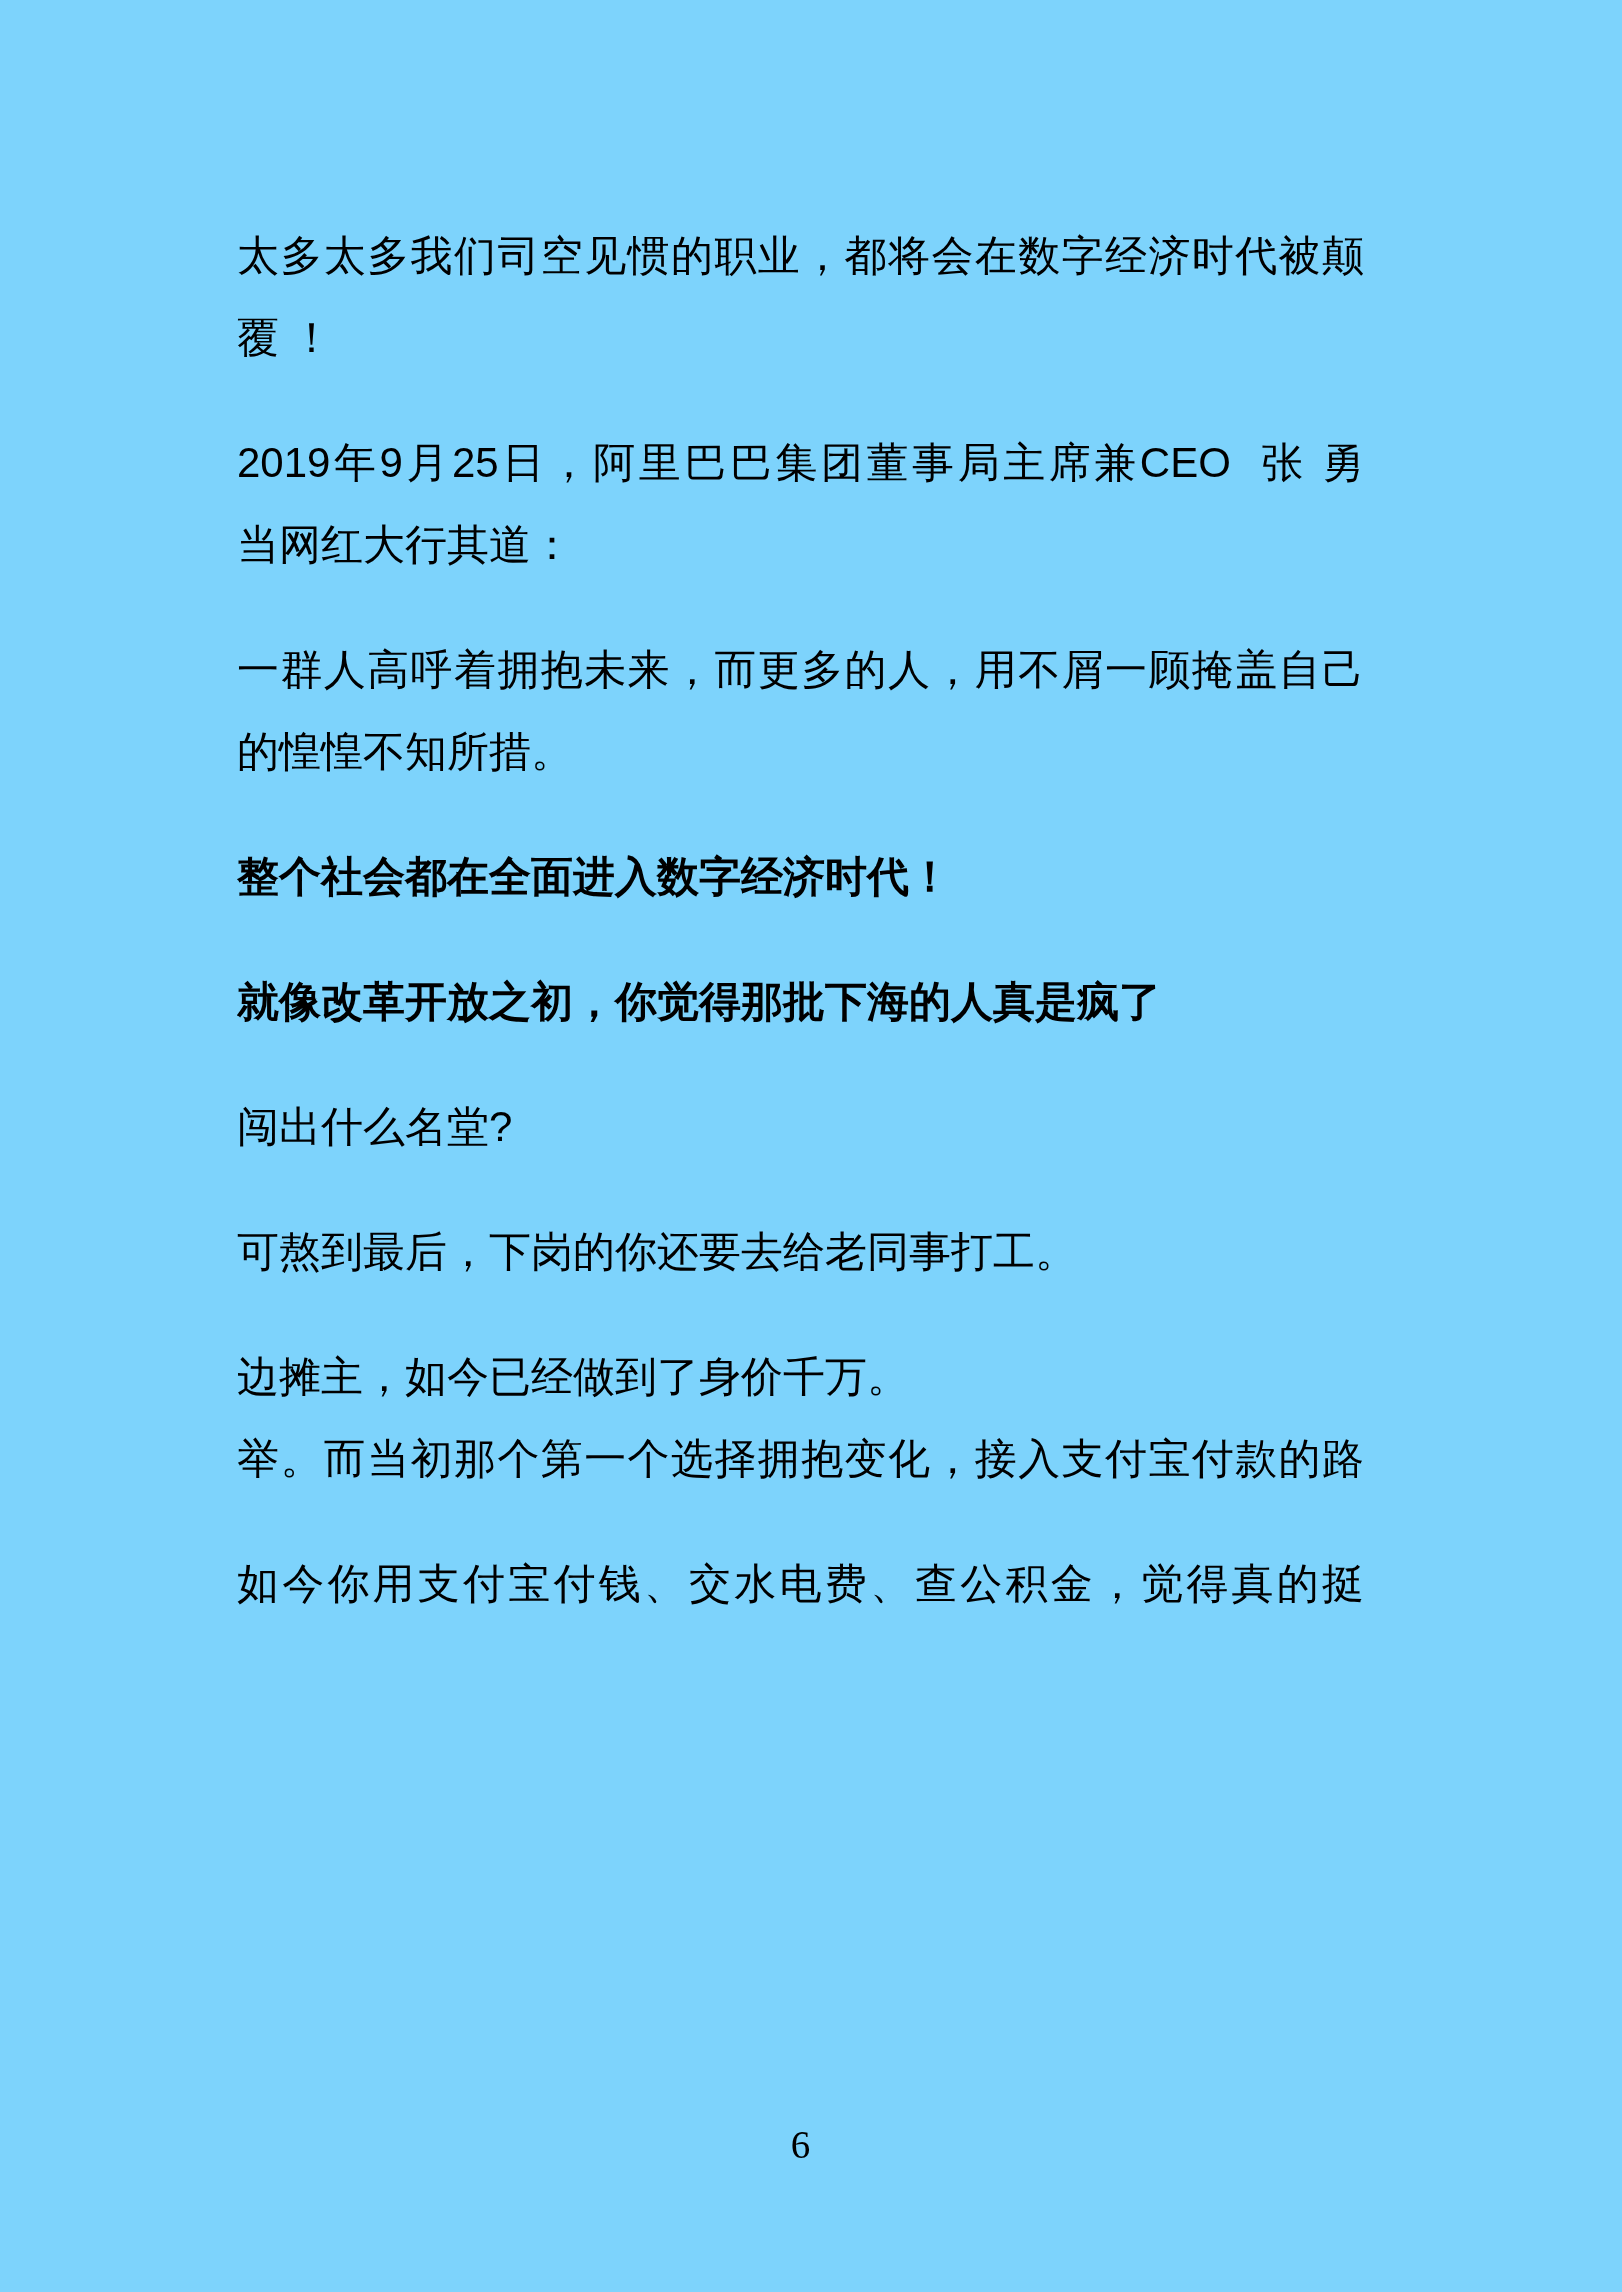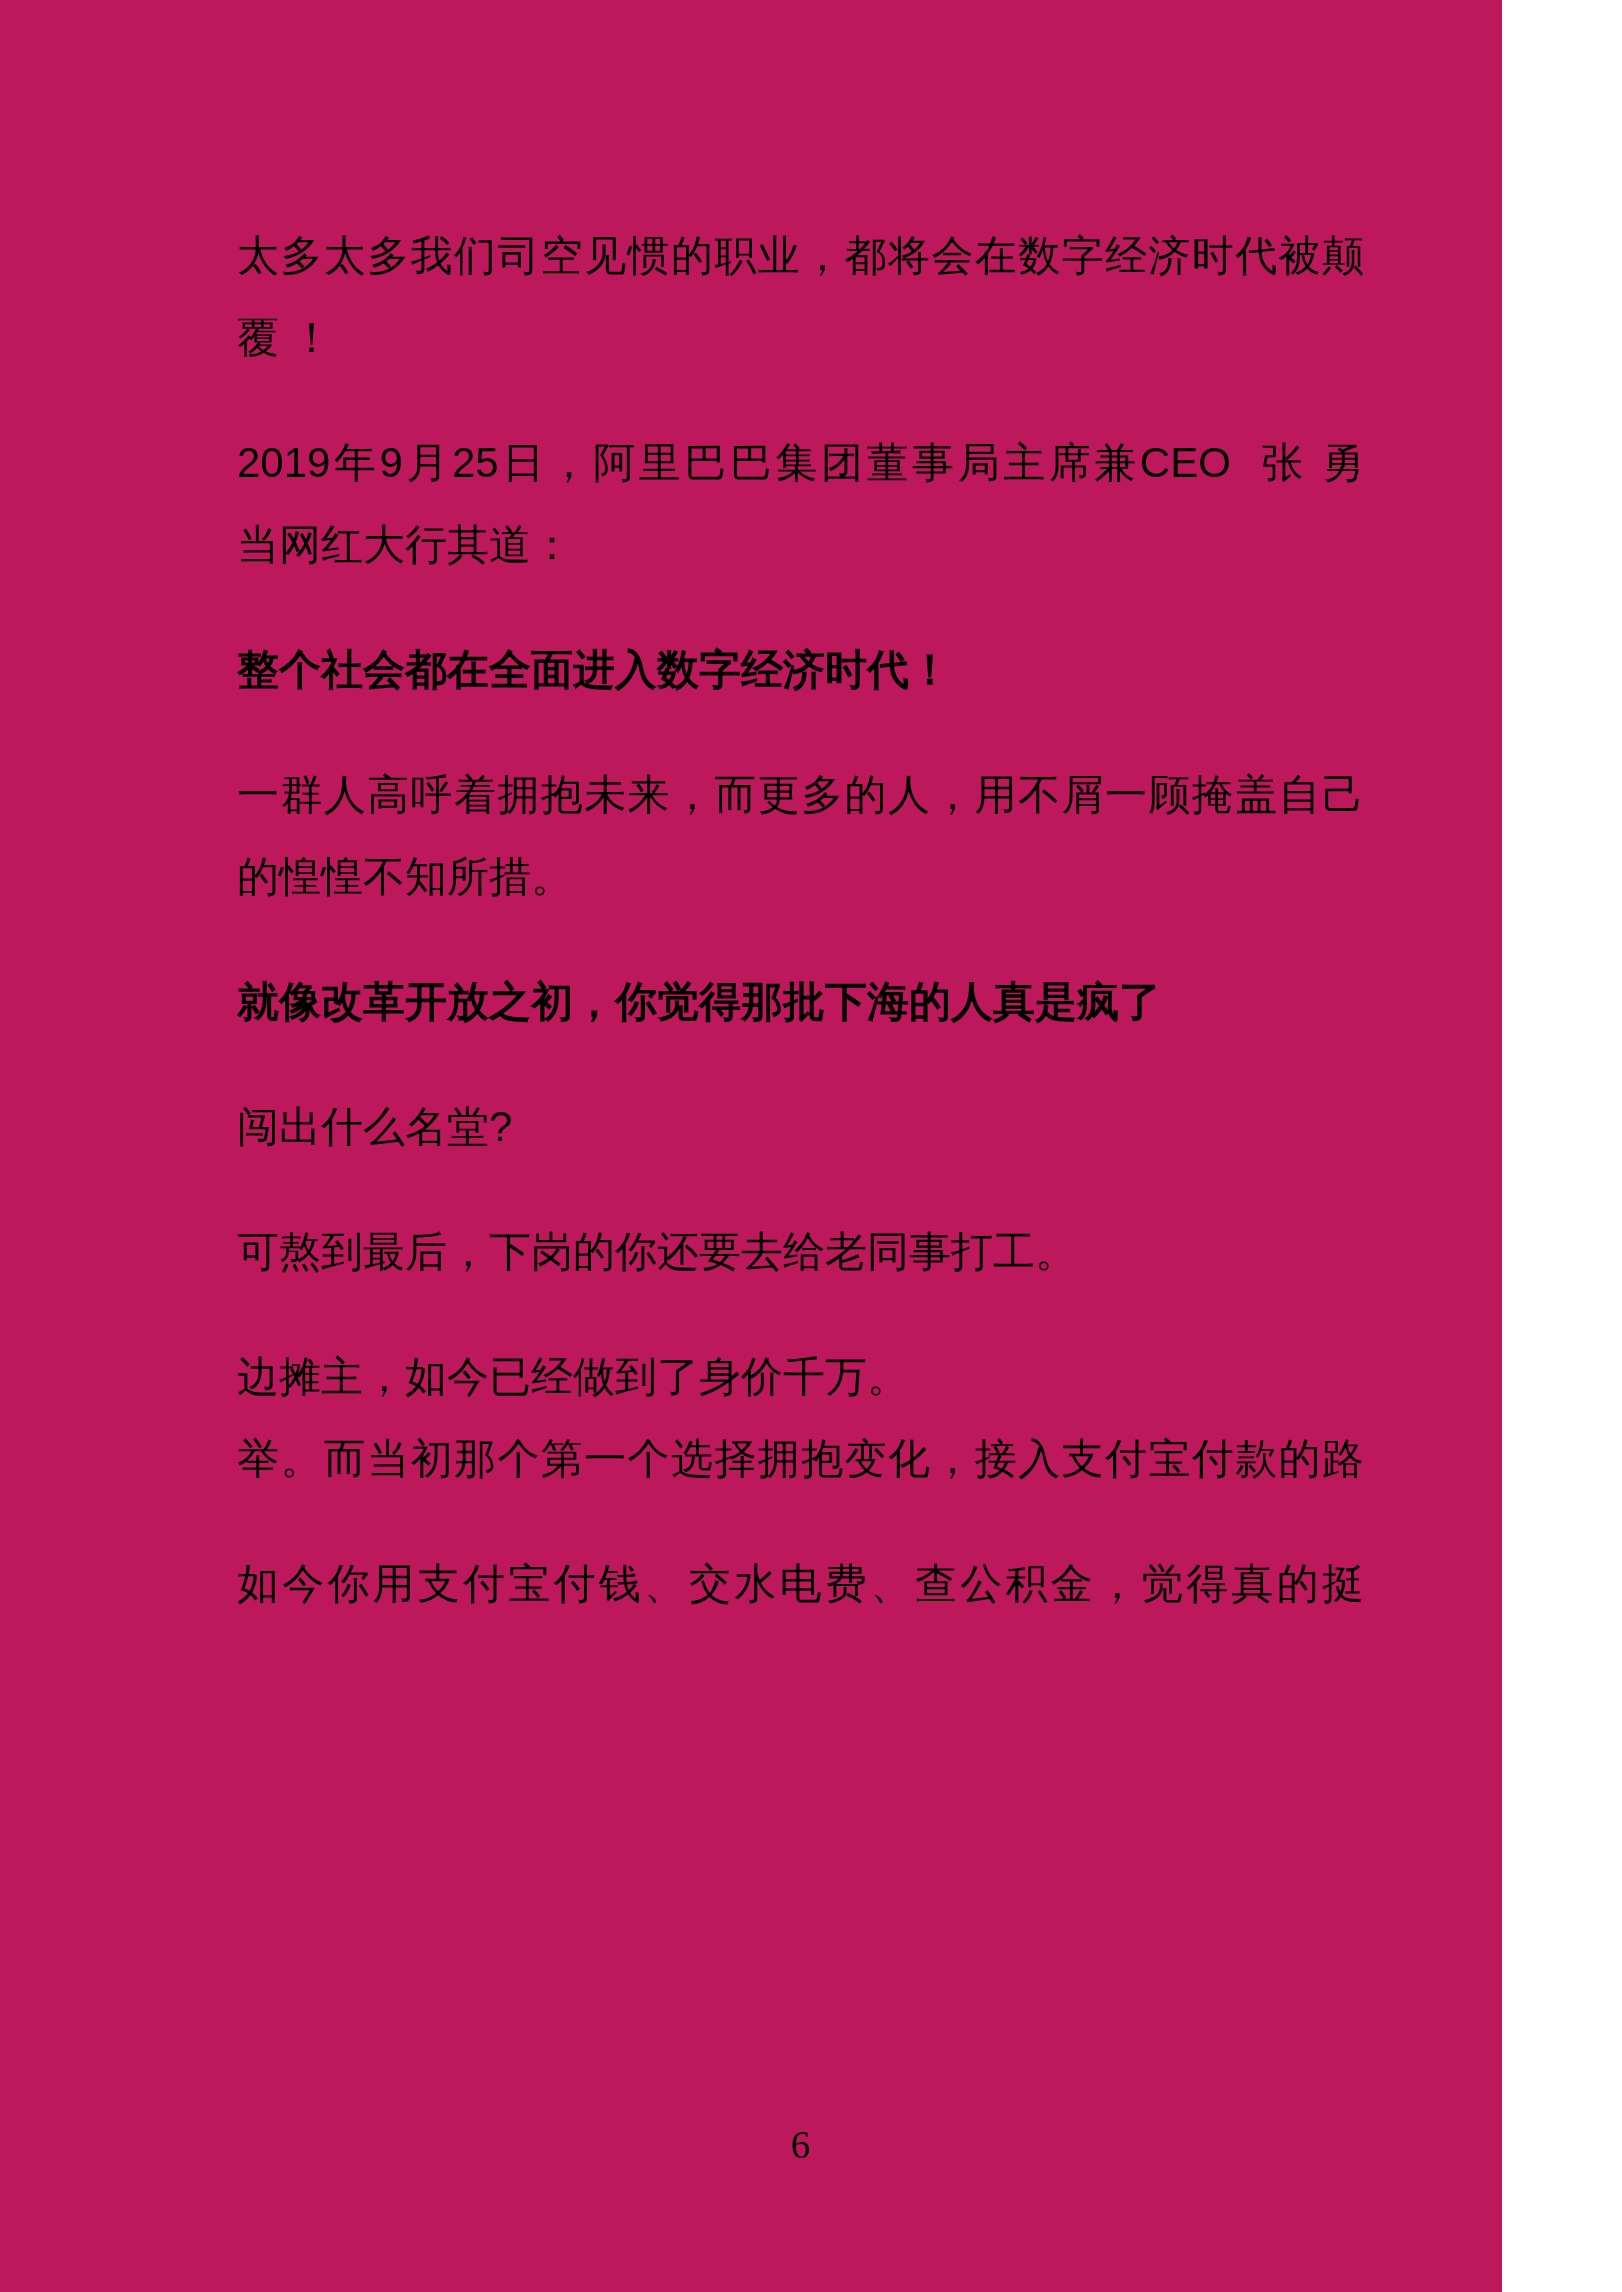--- a/index.html
+++ b/index.html
@@ -3,23 +3,23 @@
 <meta charset="utf-8">
 <style>
   * { margin: 0; padding: 0; box-sizing: border-box; }
   html, body {
     width: 1622px;
     height: 2293px;
     background: #ffffff;
   }
   .page {
     position: relative;
-    width: 1502px;
+    width: 1622px;
     height: 2293px;
-    background: #be185d;
+    background: #7dd3fc;
     color: #000000;
     font-family: "Liberation Sans", sans-serif;
     overflow: hidden;
     text-decoration: underline;
   }
   .content {
     position: absolute;
     left: 237px;
     top: 215px;
     width: 1127px;
@@ -67,27 +67,27 @@
       <div class="line full">太多太多我们司空见惯的职业，都将会在数字经济时代被颠</div>
       <div class="line">覆 ！</div>
     </div>
 
 
     <div class="para">
       <div class="line full">2019年9月25日，阿里巴巴集团董事局主席兼CEO&nbsp;&nbsp;张 勇</div>
       <div class="line">当网红大行其道：</div>
     </div>
 
-    <div class="para bold">
-      <div class="line">整个社会都在全面进入数字经济时代！</div>
-    </div>
-
     <div class="para">
       <div class="line full">一群人高呼着拥抱未来，而更多的人，用不屑一顾掩盖自己</div>
       <div class="line">的惶惶不知所措。</div>
+    </div>
+
+    <div class="para bold">
+      <div class="line">整个社会都在全面进入数字经济时代！</div>
     </div>
 
     <div class="para bold">
       <div class="line">就像改革开放之初，你觉得那批下海的人真是疯了</div>
     </div>
 
     <div class="para">
       <div class="line">闯出什么名堂?</div>
     </div>
 

